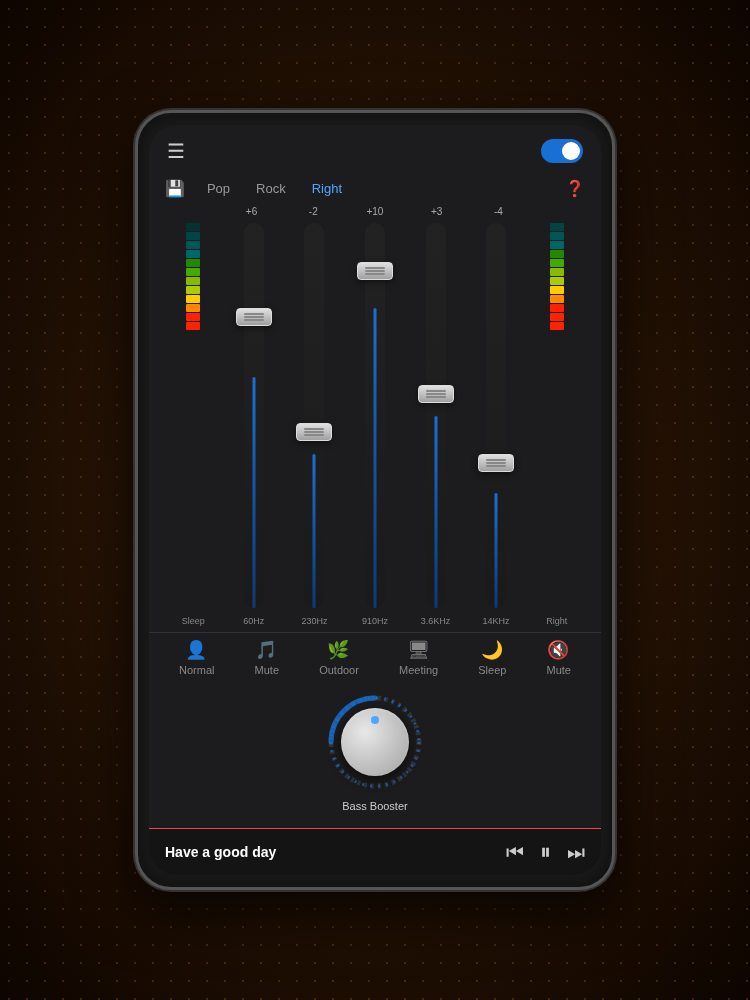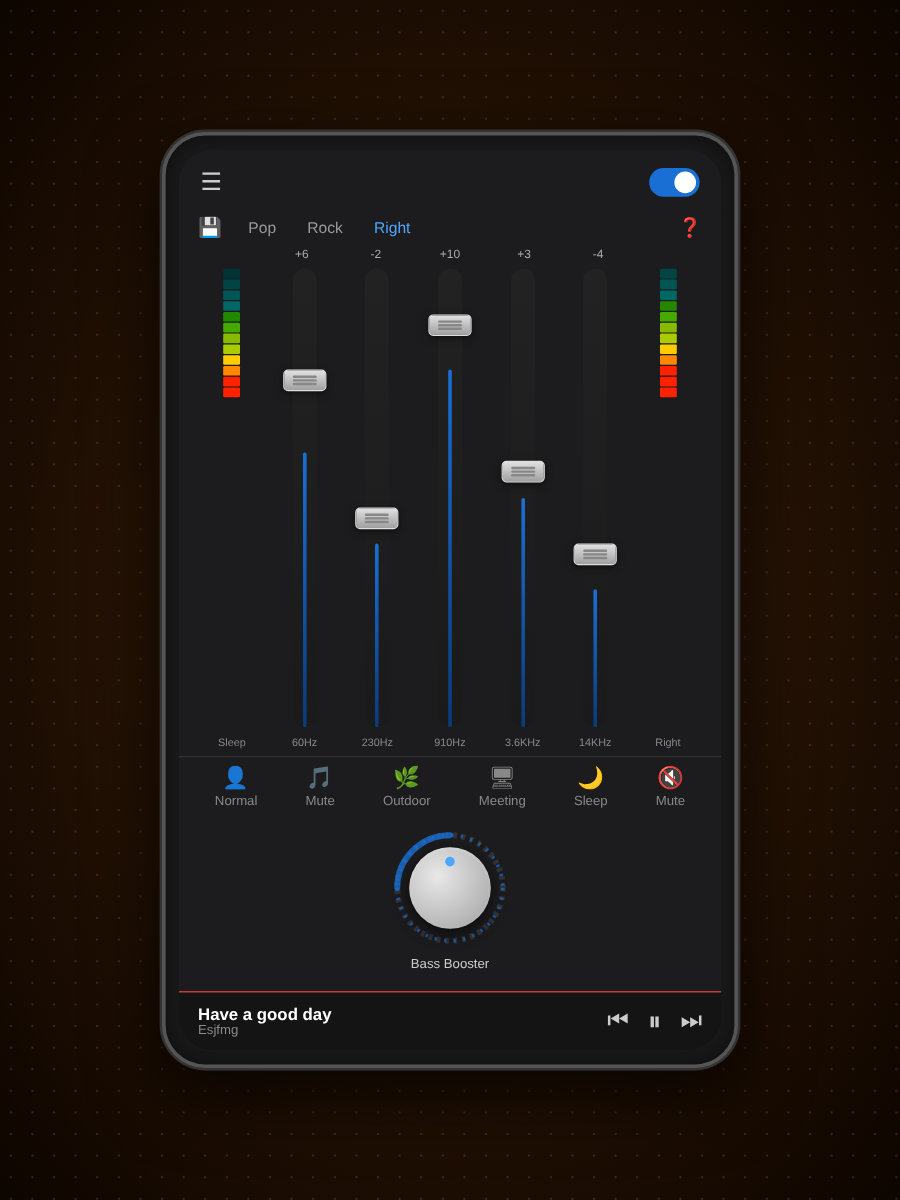--- a/index.html
+++ b/index.html
@@ -528,21 +528,20 @@
           </div>
         </div>
         <span class="knob-label">Bass Booster</span>
       </div>
 
     </div>
 
     <div class="now-playing">
       <div class="track-info">
         <div class="track-title">Have a good day</div>
-        <div class="track-artist">Esjfmg</div>
       </div>
       <div class="playback-controls">
         <span class="ctrl-btn">⏮</span>
         <span class="ctrl-btn play">⏸</span>
         <span class="ctrl-btn">⏭</span>
       </div>
     </div>
 
   </div>
 </div>

